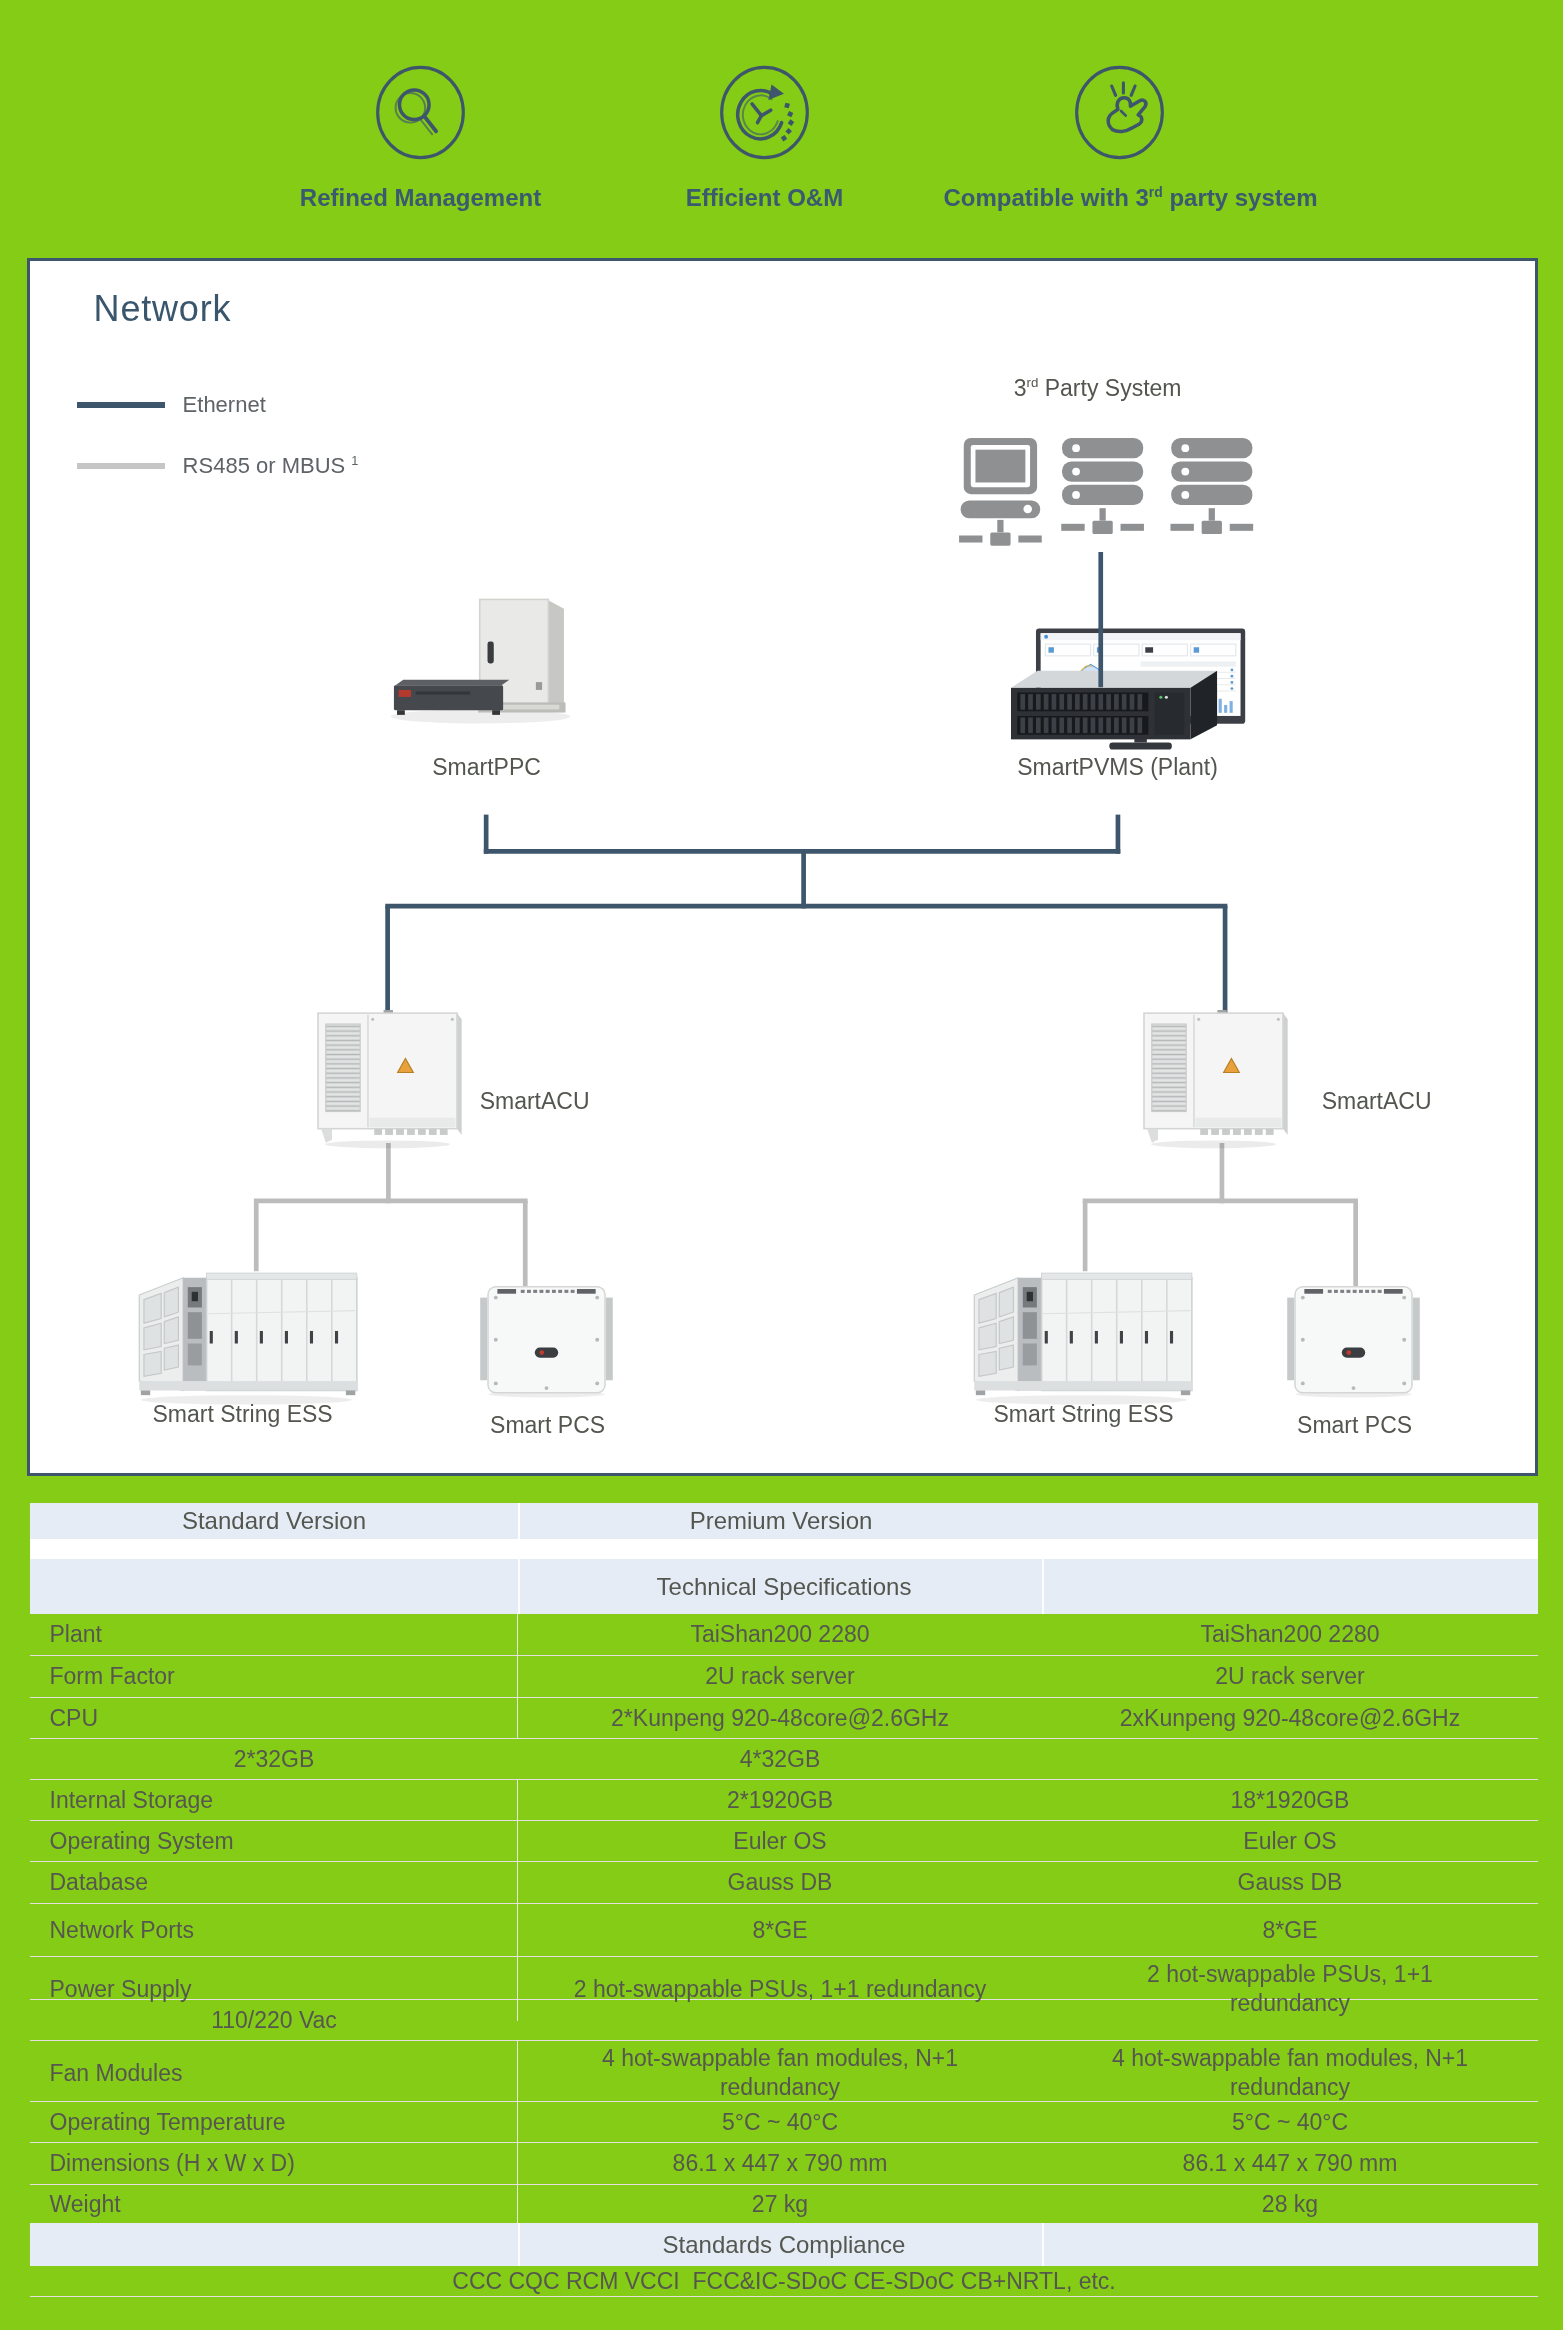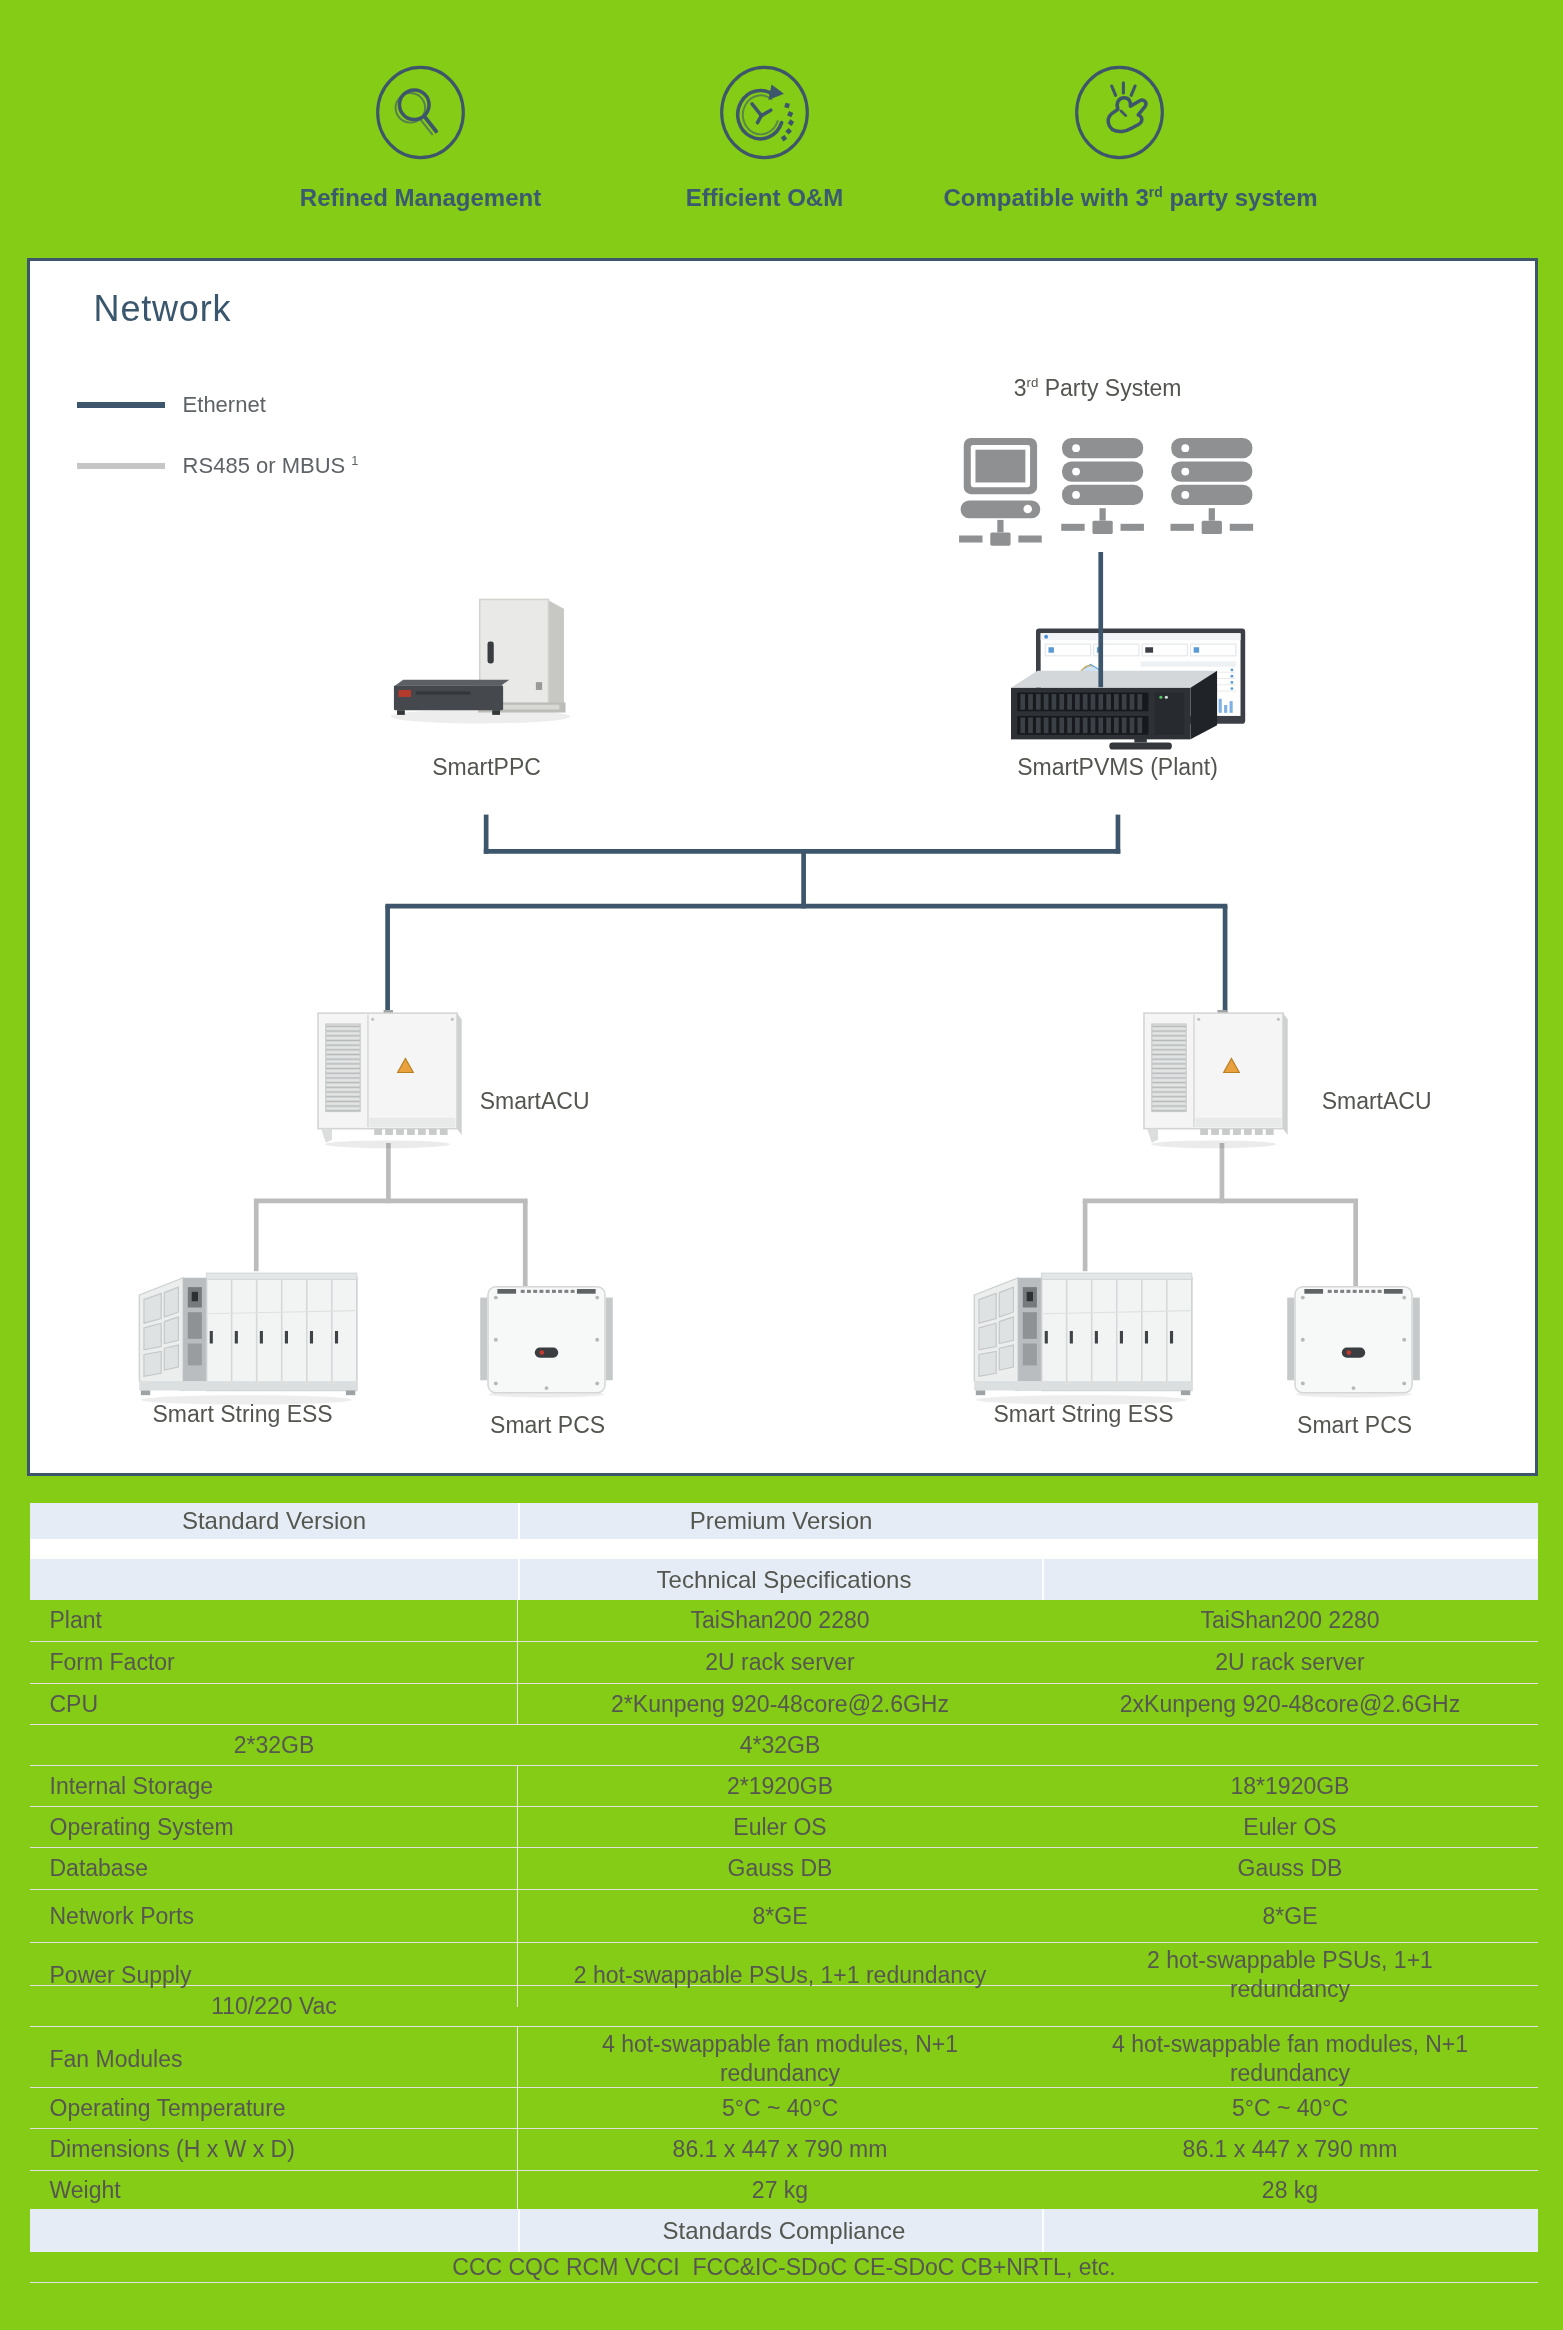--- a/index.html
+++ b/index.html
@@ -24,21 +24,21 @@
   .lines-svg{position:absolute;left:0;top:0;width:1505px;height:1212px;}
   .eth{stroke:#3d566b;stroke-width:6;}
   .rs{stroke:#bcbcbc;stroke-width:6;}
 
   
   .spec{position:absolute;left:30px;top:1503px;width:1508px;color:#56584f;}
   .thead{display:grid;grid-template-columns:488px 524px 496px;height:36px;background:#e5ecf5;}
   .thead .hc{display:flex;align-items:center;justify-content:center;font-size:24px;color:#545750;}
   .thead .hc + .hc{border-left:2.3px solid #fff;}
   .tgap{height:20.3px;background:#fff;}
-  .tbanner{position:relative;height:41px;background:#e5ecf5;display:flex;align-items:center;justify-content:center;
+  .tbanner{position:relative;height:55px;background:#e5ecf5;display:flex;align-items:center;justify-content:center;
            font-size:24px;color:#545750;}
   .bsep{position:absolute;top:0;width:2.3px;height:100%;background:#ffffff;opacity:.85;}
   .trow{display:grid;grid-template-columns:488px 524px 496px;border-bottom:1.6px solid #e3e1df;}
   .trow .c1{display:flex;align-items:center;padding-left:19.5px;font-size:23px;border-right:1.6px solid #ebe9e7;}
   .trow .c2,.trow .c3{display:flex;align-items:center;justify-content:center;text-align:center;
                       font-size:23px;padding:3.1px 43px;line-height:1.25;}
   .tcompliance{height:30px;display:flex;align-items:center;justify-content:center;font-size:23px;
                border-bottom:1.6px solid #e3e1df;white-space:pre;}
 </style>
 </head>

